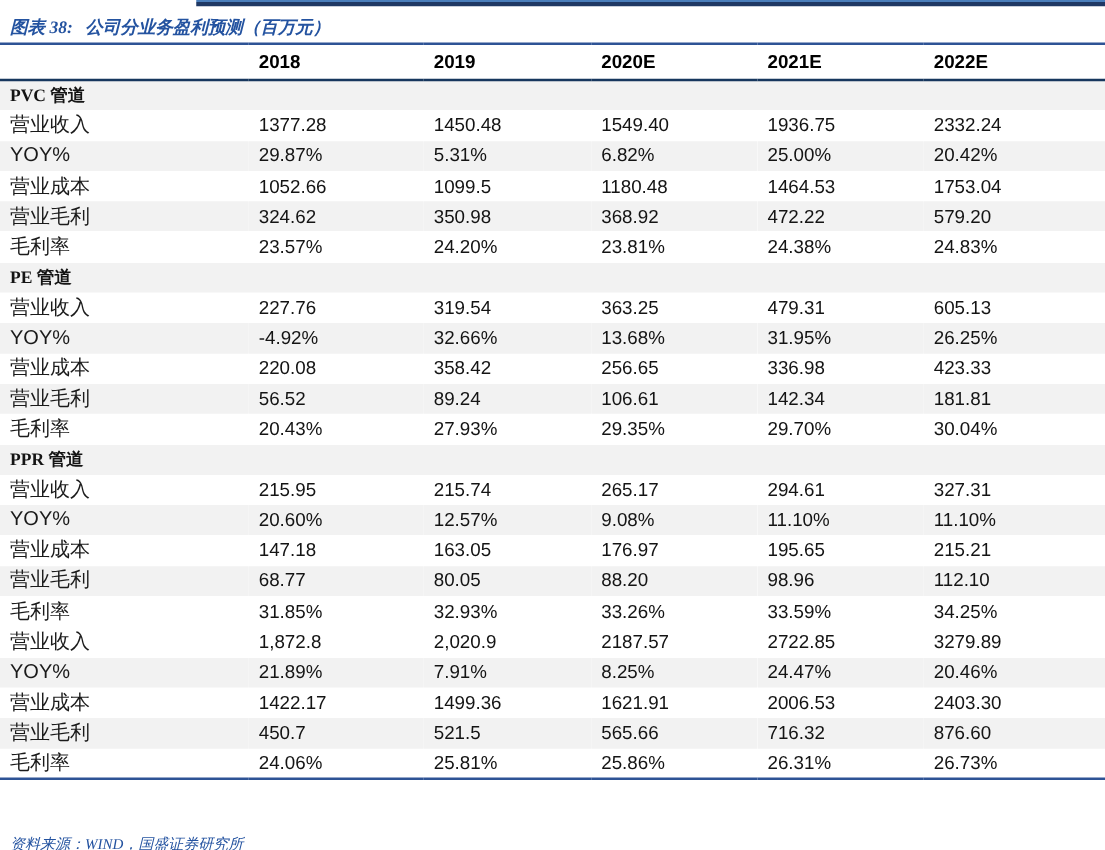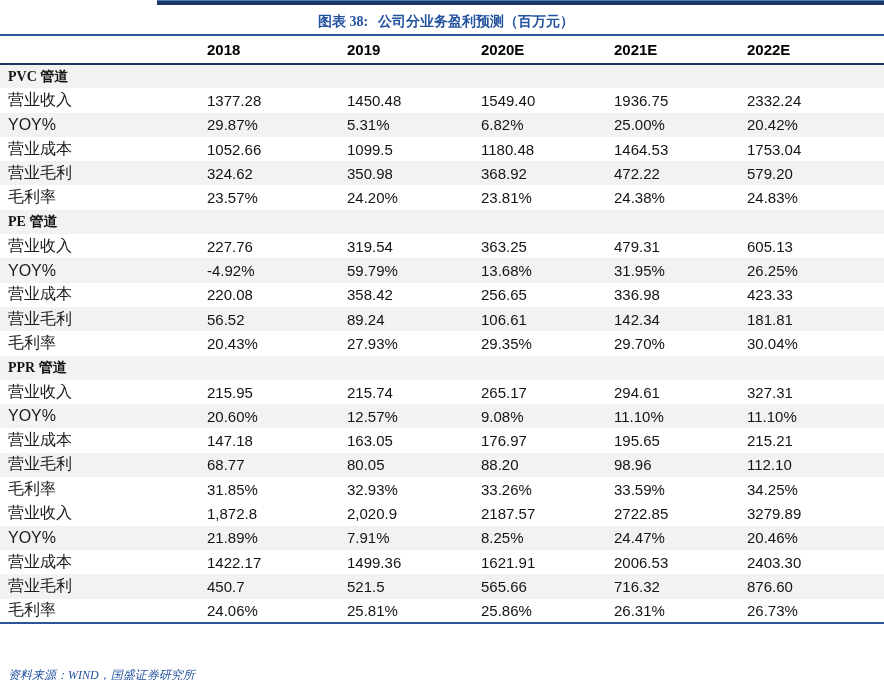--- a/index.html
+++ b/index.html
@@ -10,24 +10,24 @@
     font-family:"Liberation Sans","DejaVu Sans",sans-serif;
     overflow:hidden;
   }
   .top-bar{
     position:absolute;top:0;left:157px;right:0;height:5px;
     background:linear-gradient(to bottom,var(--accent-light) 0,var(--accent-light) 1.5px,var(--dark-navy) 1.5px,var(--dark-navy) 100%);
   }
   .title-row{
     padding:13px 0 3px 8px;
     color:var(--title-blue);
+    font-style:italic;
     font-weight:bold;
     font-size:14px;
     font-family:"Liberation Serif","DejaVu Serif",serif;
-    text-align:center;
   }
   .title-row .fig-label{margin-right:10px;}
   table.forecast{
     width:884px;
     border-collapse:collapse;
     table-layout:fixed;
     border-top:2px solid var(--accent-blue);
     border-bottom:2px solid var(--accent-blue);
   }
   thead tr{
@@ -151,21 +151,21 @@
           <td class="row-label">营业收入</td>
           <td>227.76</td>
           <td>319.54</td>
           <td>363.25</td>
           <td>479.31</td>
           <td>605.13</td>
         </tr>
         <tr class="shaded">
           <td class="row-label">YOY%</td>
           <td>-4.92%</td>
-          <td>59.79%</td>
+          <td>32.66%</td>
           <td>13.68%</td>
           <td>31.95%</td>
           <td>26.25%</td>
         </tr>
         <tr>
           <td class="row-label">营业成本</td>
           <td>220.08</td>
           <td>358.42</td>
           <td>256.65</td>
           <td>336.98</td>

